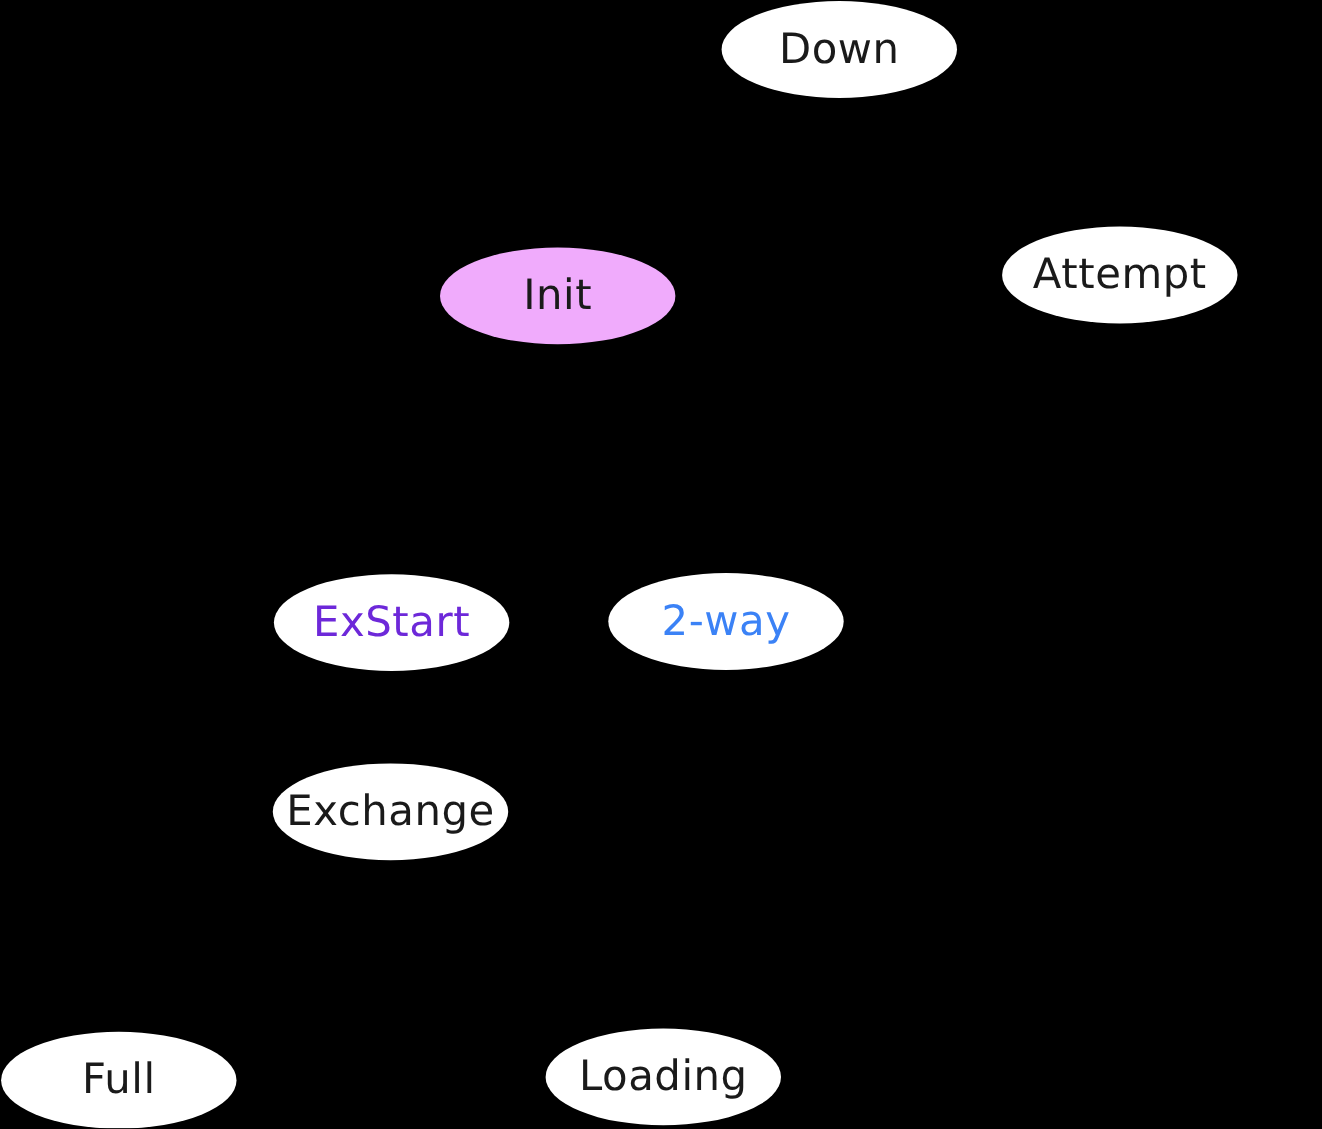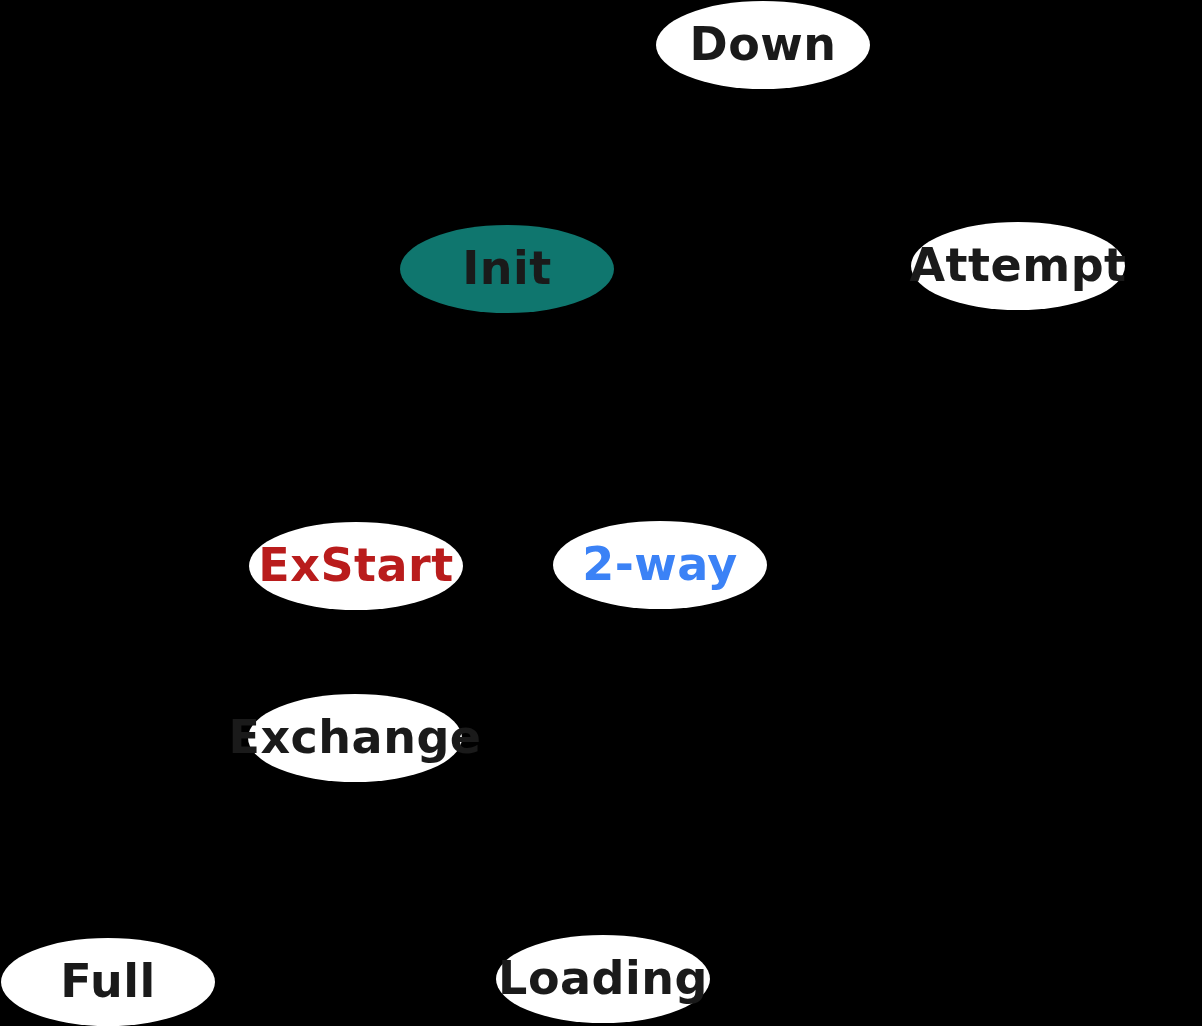--- a/index.html
+++ b/index.html
@@ -17,43 +17,42 @@
   }
   .state-node {
     position: absolute;
     border-radius: 50%;
     display: flex;
     align-items: center;
     justify-content: center;
     box-sizing: border-box;
   }
   .state-node .state-label {
-    font-size: 46px;
+    font-size: 38px;
     line-height: 1;
     white-space: nowrap;
     letter-spacing: 0.5px;
     transform: translateY(-1px);
-    font-weight: bold;
   }
 </style>
 </head>
 <body>
 
 <div id="canvas" style="background: rgb(0, 0, 0);">
     <div class="state-node" style="left: 656px; top: 1px; width: 214px; height: 88px; background: rgb(255, 255, 255);">
       <span class="state-label" style="color: rgb(26, 26, 26);">Down</span>
     </div>
-    <div class="state-node" style="left: 400px; top: 225px; width: 214px; height: 88px; background: #0f766e;">
+    <div class="state-node" style="left: 400px; top: 225px; width: 214px; height: 88px; background: #f0abfc;">
       <span class="state-label" style="color: rgb(26, 26, 26);">Init</span>
     </div>
-    <div class="state-node" style="left: 911px; top: 222px; width: 214px; height: 88px; background: rgb(255, 255, 255); text-align: center;">
+    <div class="state-node" style="left: 911px; top: 206px; width: 214px; height: 88px; background: rgb(255, 255, 255); text-align: center;">
       <span class="state-label" style="color: rgb(26, 26, 26);">Attempt</span>
     </div>
     <div class="state-node" style="left: 249px; top: 522px; width: 214px; height: 88px; background: rgb(255, 255, 255);">
-      <span class="state-label" style="color: #b91c1c;">ExStart</span>
+      <span class="state-label" style="color: #6d28d9;">ExStart</span>
     </div>
     <div class="state-node" style="left: 553px; top: 521px; width: 214px; height: 88px; background: rgb(255, 255, 255);">
       <span class="state-label" style="color: #3b82f6;">2-way</span>
     </div>
     <div class="state-node" style="left: 1px; top: 938px; width: 214px; height: 88px; background: rgb(255, 255, 255);">
       <span class="state-label" style="color: rgb(26, 26, 26);">Full</span>
     </div>
     <div class="state-node" style="left: 248px; top: 694px; width: 214px; height: 88px; background: rgb(255, 255, 255);">
       <span class="state-label" style="color: rgb(26, 26, 26);">Exchange</span>
     </div>

